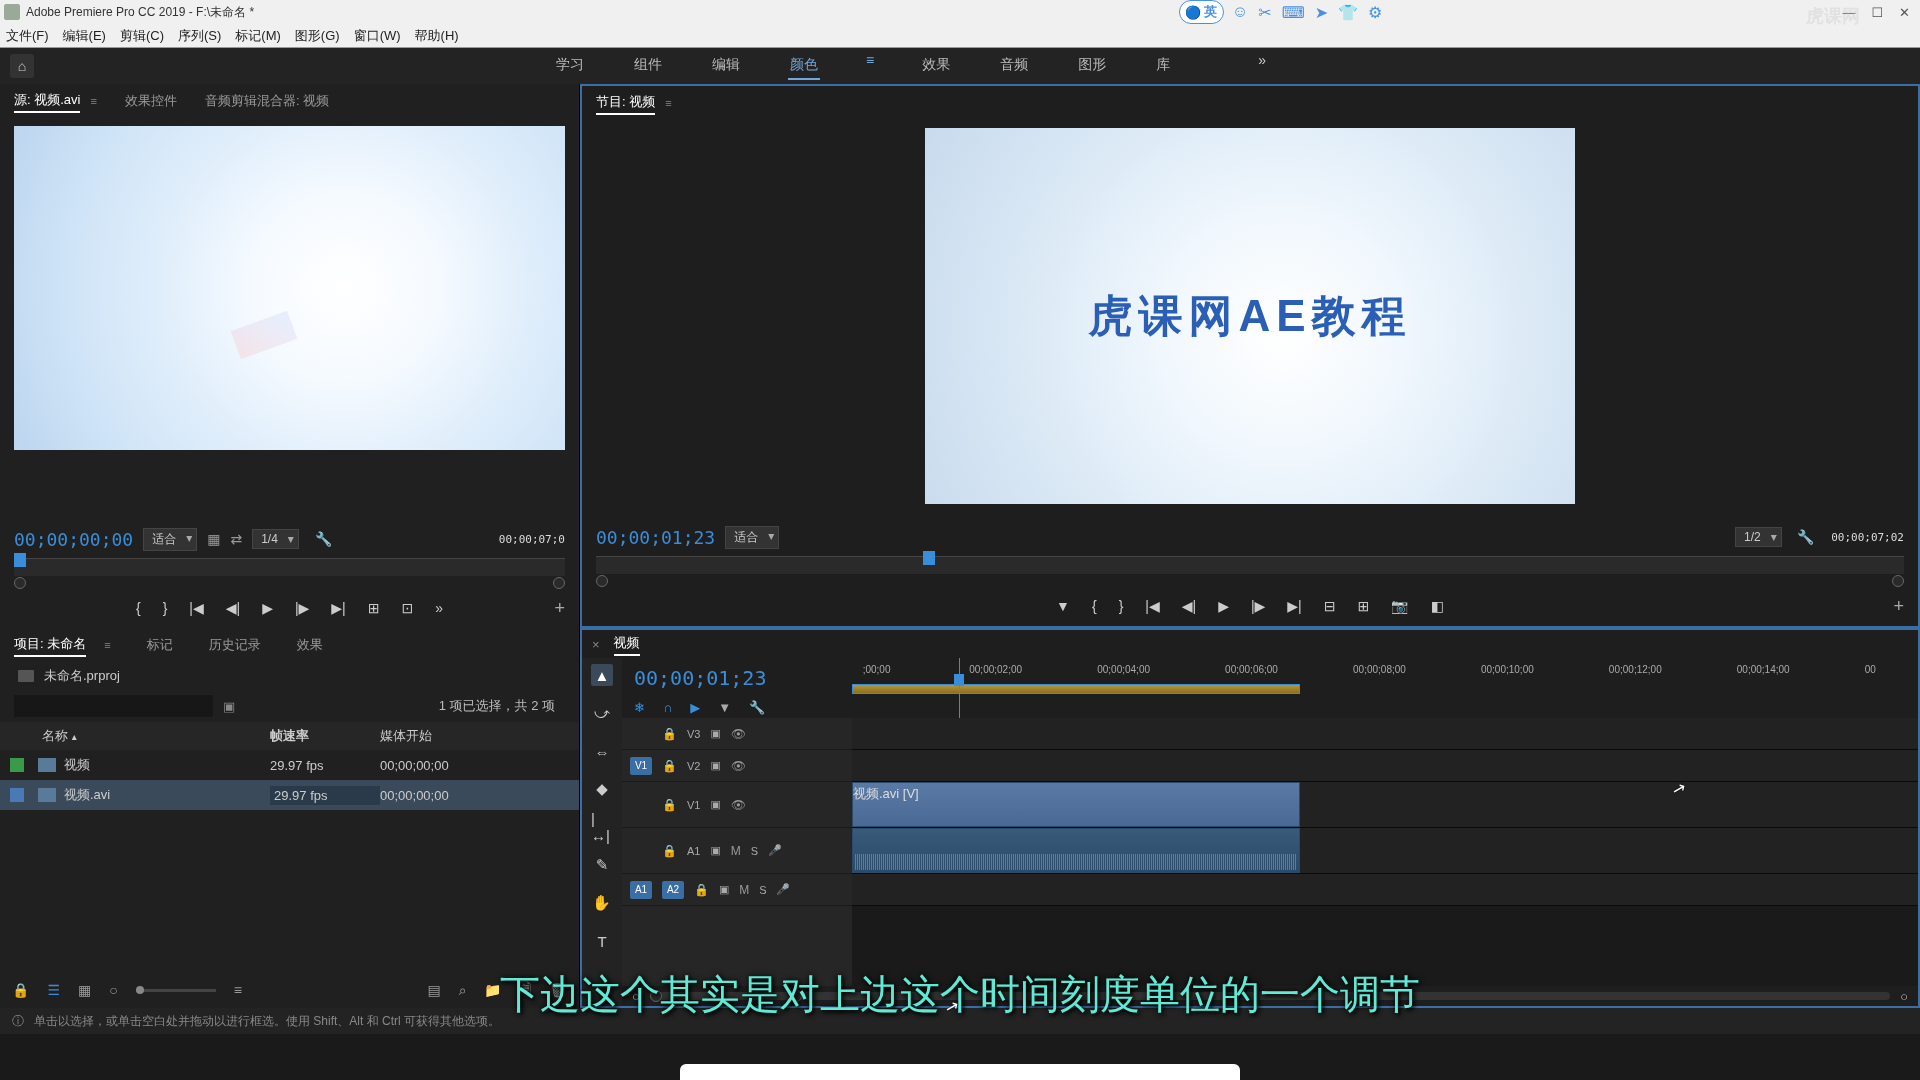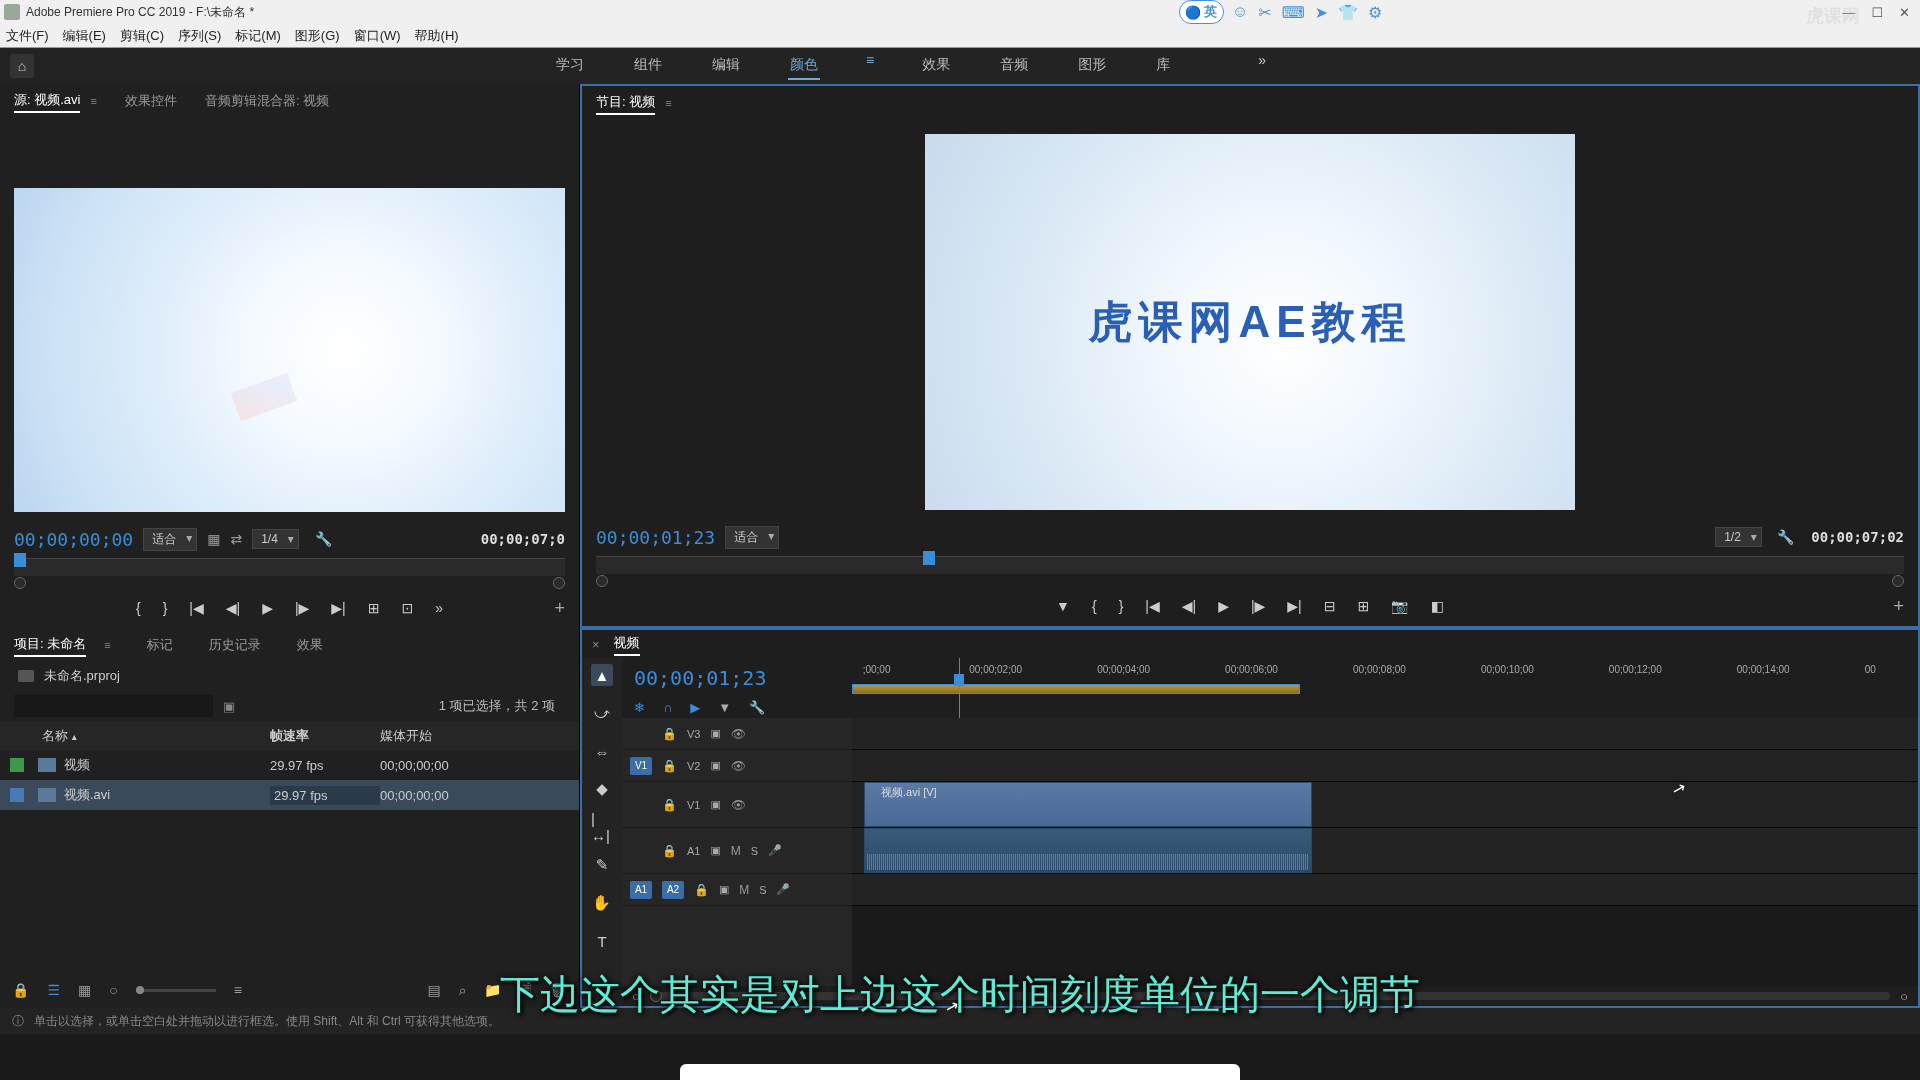--- a/index.html
+++ b/index.html
@@ -20,28 +20,28 @@
 .ws-tab { cursor:pointer; padding:4px 2px; }
 .ws-tab.active { color:#6fa8dc; border-bottom:2px solid #6fa8dc; }
 .ws-more { margin-left:40px; color:#ccc; }
 .main { display:flex; height:544px; }
 .left-pane { width:580px; background:#202020; display:flex; flex-direction:column; border-right:1px solid #000; }
 .right-pane { flex:1; background:#1e1e1e; display:flex; flex-direction:column; border:2px solid #3a6ea5; }
 .panel-tabs { height:34px; display:flex; align-items:center; padding:0 14px; gap:28px; color:#999; font-size:13px; }
 .panel-tab { cursor:pointer; padding:2px 0; }
 .panel-tab.active { color:#fff; border-bottom:2px solid #fff; }
 .tab-menu { color:#888; font-size:11px; margin-left:-18px; }
-.monitor { flex:1; display:flex; align-items:flex-end; justify-content:center; padding:8px 14px; }
+.monitor { flex:1; display:flex; align-items:flex-start; justify-content:center; padding:8px 14px; }
 .src-img { width:552px; height:324px; background:radial-gradient(circle at 60% 50%,#fff 0%,#f5faff 25%,#e0eefb 50%,#cfe4f7 75%,#bcd6ef 100%); position:relative; }
 .flare { position:absolute; left:40%; top:60%; width:60px; height:30px; background:linear-gradient(45deg,rgba(255,200,200,.4),rgba(200,220,255,.4)); transform:rotate(-20deg); }
 .prog-img { width:650px; height:376px; background:radial-gradient(circle at 55% 55%,#fff 0%,#f0f7fd 30%,#dceaf6 60%,#c8daed 100%); position:relative; display:flex; align-items:center; justify-content:center; }
 .prog-text { color:#2a5fb5; font-size:44px; font-weight:bold; letter-spacing:6px; }
 .tc-row { height:38px; display:flex; align-items:center; padding:0 14px; gap:10px; font-size:14px; }
 .tc { color:#3a8dd8; font-family:monospace; font-size:18px; }
-.tc-end { color:#ddd; font-family:monospace; font-size:14px; margin-left:auto;font-weight:bold; }
+.tc-end { color:#ddd; font-family:monospace; font-size:11px; margin-left:auto; }
 .fit-sel { background:#333; border:1px solid #444; color:#ccc; padding:2px 20px 2px 8px; font-size:12px; position:relative; }
 .fit-sel::after { content:"▾"; position:absolute; right:4px; color:#aaa; }
 .wrench { color:#aaa; font-size:14px; margin:0 6px; }
 .play-ruler { height:18px; background:#2a2a2a; margin:0 14px; position:relative; border-top:1px solid #444; }
 .play-ruler .ph { position:absolute; top:-6px; width:12px; height:14px; background:#3a8dd8; }
 .play-scrub { height:8px; margin:2px 14px; position:relative; }
 .play-scrub::before,.play-scrub::after { content:""; position:absolute; width:10px; height:10px; border:1px solid #666; border-radius:50%; top:-1px; background:#2a2a2a; }
 .play-scrub::after { right:0; }
 .transport { height:40px; display:flex; align-items:center; justify-content:center; gap:22px; color:#ddd; font-size:14px; position:relative; }
 .transport .btn { cursor:pointer; color:#ccc; }
@@ -91,21 +91,21 @@
 .tl-tracks { flex:1; display:flex; }
 .track-headers { width:230px; background:#262626; }
 .track-hdr { height:32px; display:flex; align-items:center; padding:0 8px; gap:10px; font-size:11px; color:#aaa; border-bottom:1px solid #1a1a1a; }
 .track-hdr.v1 { height:46px; }
 .track-hdr.a1 { height:46px; }
 .tgt { width:22px; height:18px; background:#3a6ea5; color:#fff; display:flex; align-items:center; justify-content:center; font-size:10px; border-radius:2px; }
 .tgt.off { background:transparent; }
 .lock,.eye,.mute { font-size:12px; color:#999; }
 .track-lanes { flex:1; position:relative; background:#1a1a1a; }
 .lane { position:absolute; left:0; right:0; border-bottom:1px solid #0a0a0a; background:#222; }
-.clip { position:absolute; height:100%; background:linear-gradient(#5a7aa5,#4a6a95); border:1px solid #2a4a6a; font-size:11px; color:#ddd; padding:2px 16px; overflow:hidden;margin-left:12px; }
+.clip { position:absolute; height:100%; background:linear-gradient(#5a7aa5,#4a6a95); border:1px solid #2a4a6a; font-size:13px; color:#ddd; padding:2px 0; overflow:hidden; }
 .clip.audio { background:linear-gradient(#3a5a7a,#2a4a6a); }
 .waveform { position:absolute; bottom:2px; left:2px; right:2px; height:16px; background:repeating-linear-gradient(90deg,#7a9ac0 0 1px,transparent 1px 2px); opacity:.6; }
 .tl-zoom { height:20px; display:flex; align-items:center; padding:0 10px; }
 .zoom-bar { flex:1; height:8px; background:#333; margin:0 10px; position:relative; border-radius:4px; }
 .zoom-bar::before,.zoom-bar::after { content:"";position:absolute;width:10px;height:10px;border:1px solid #666;border-radius:50%;top:-2px;background:#2a2a2a; }
 .zoom-bar::before{left:0}.zoom-bar::after{left:140px}
 .status { height:26px; background:#232323; display:flex; align-items:center; padding:0 12px; font-size:12px; color:#888; }
 .subtitle { position:absolute; left:50%; transform:translateX(-50%); bottom:58px; color:#5eead4; font-size:40px; font-weight:500; text-shadow:0 0 6px #000,2px 2px 4px #000; z-index:99; }
 .cursor { position:absolute; width:14px; height:20px; z-index:100; }
 .cursor::before { content:"↖"; color:#fff; text-shadow:0 0 2px #000; font-size:16px; display:block; transform:scaleX(-1) rotate(-15deg); }

